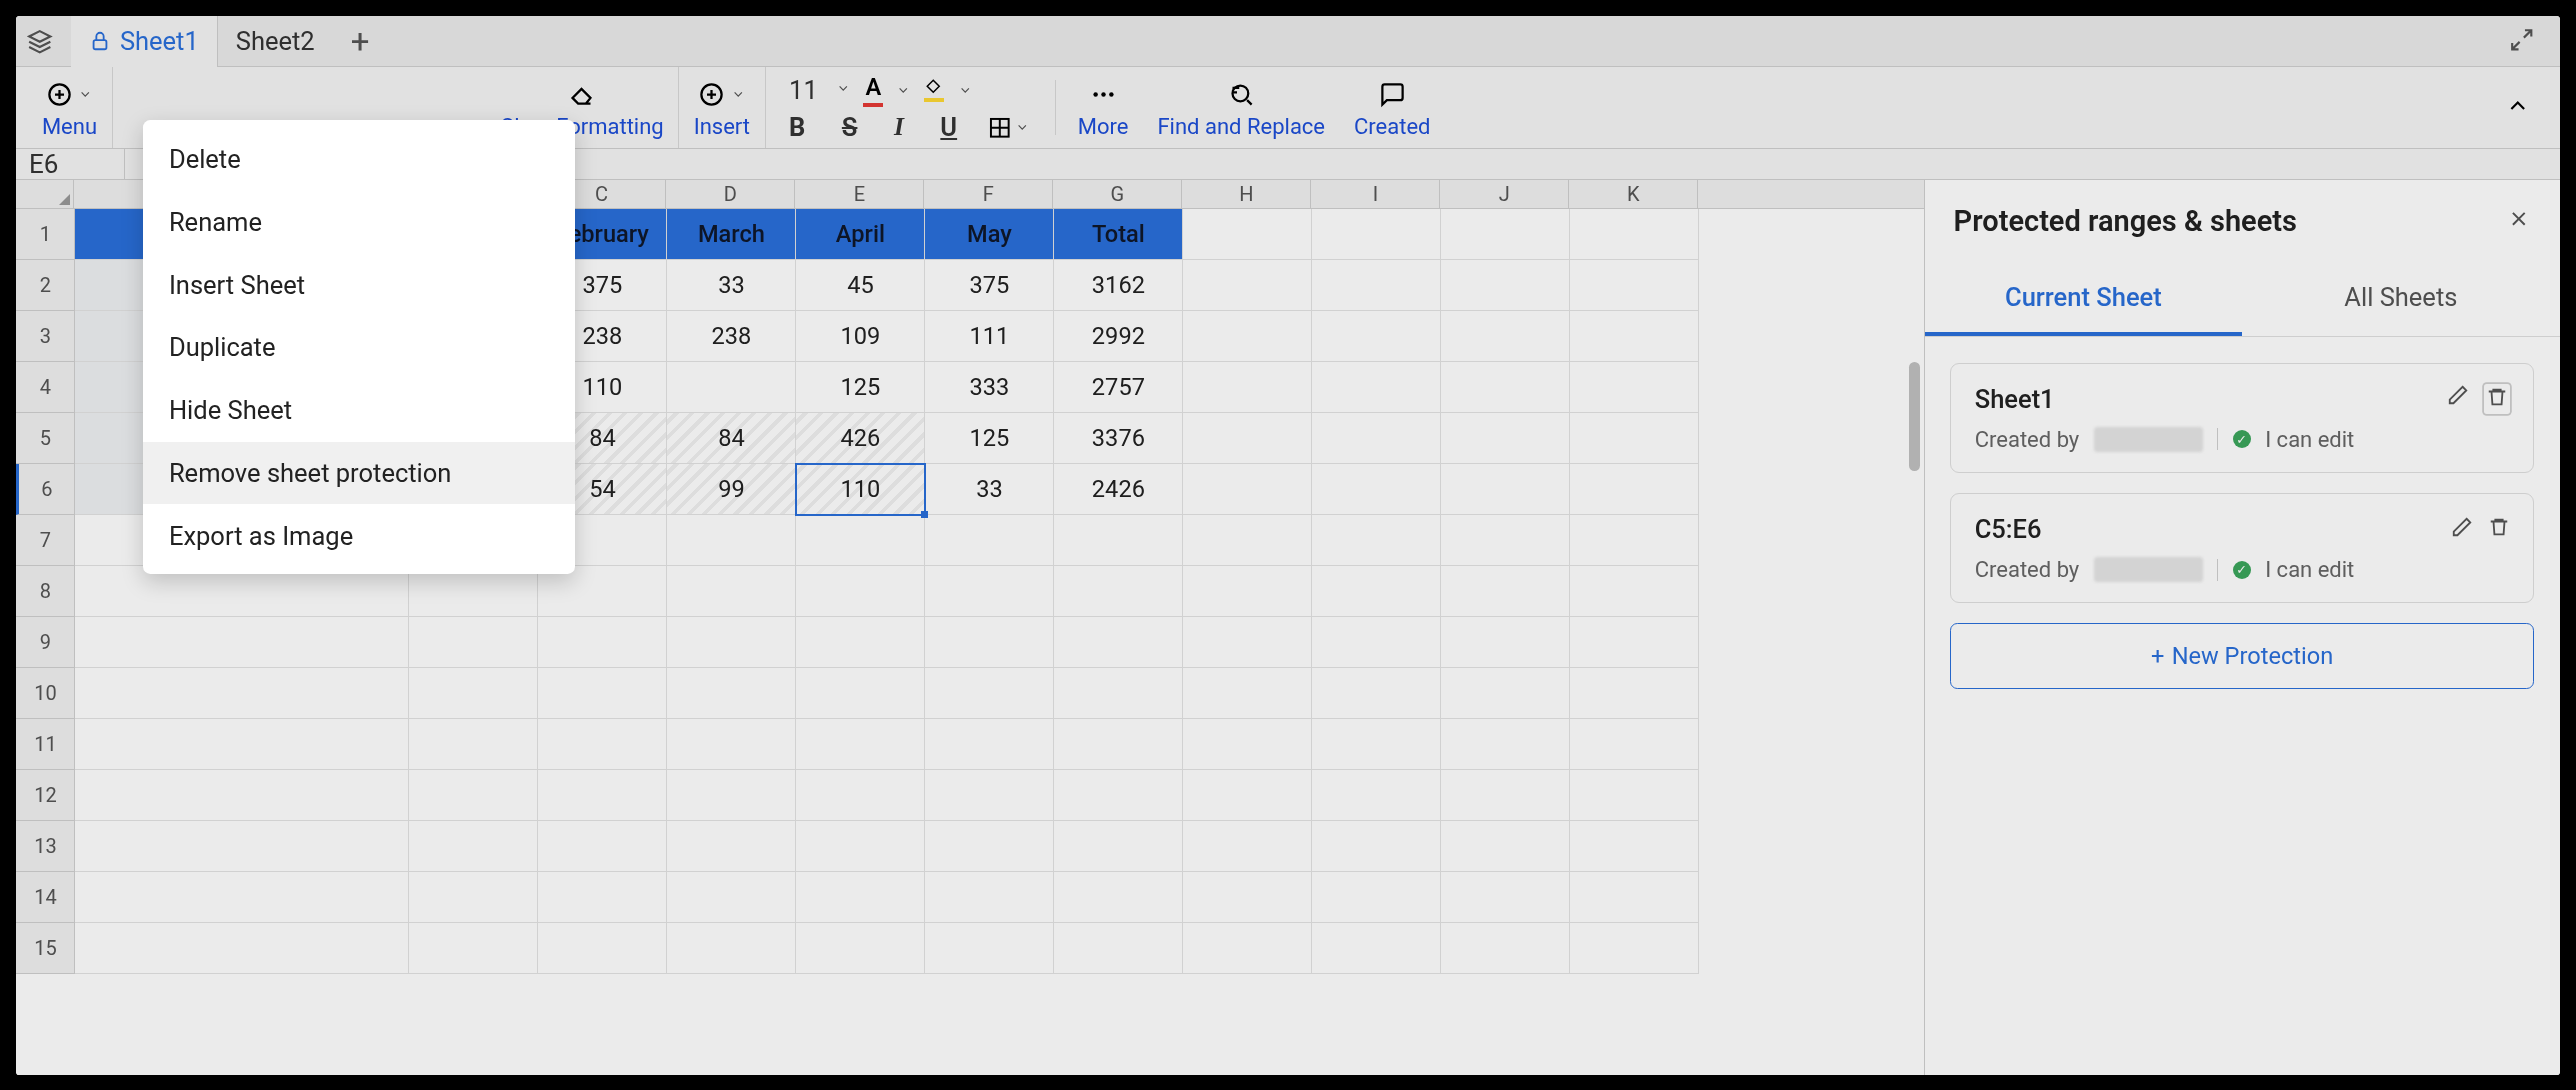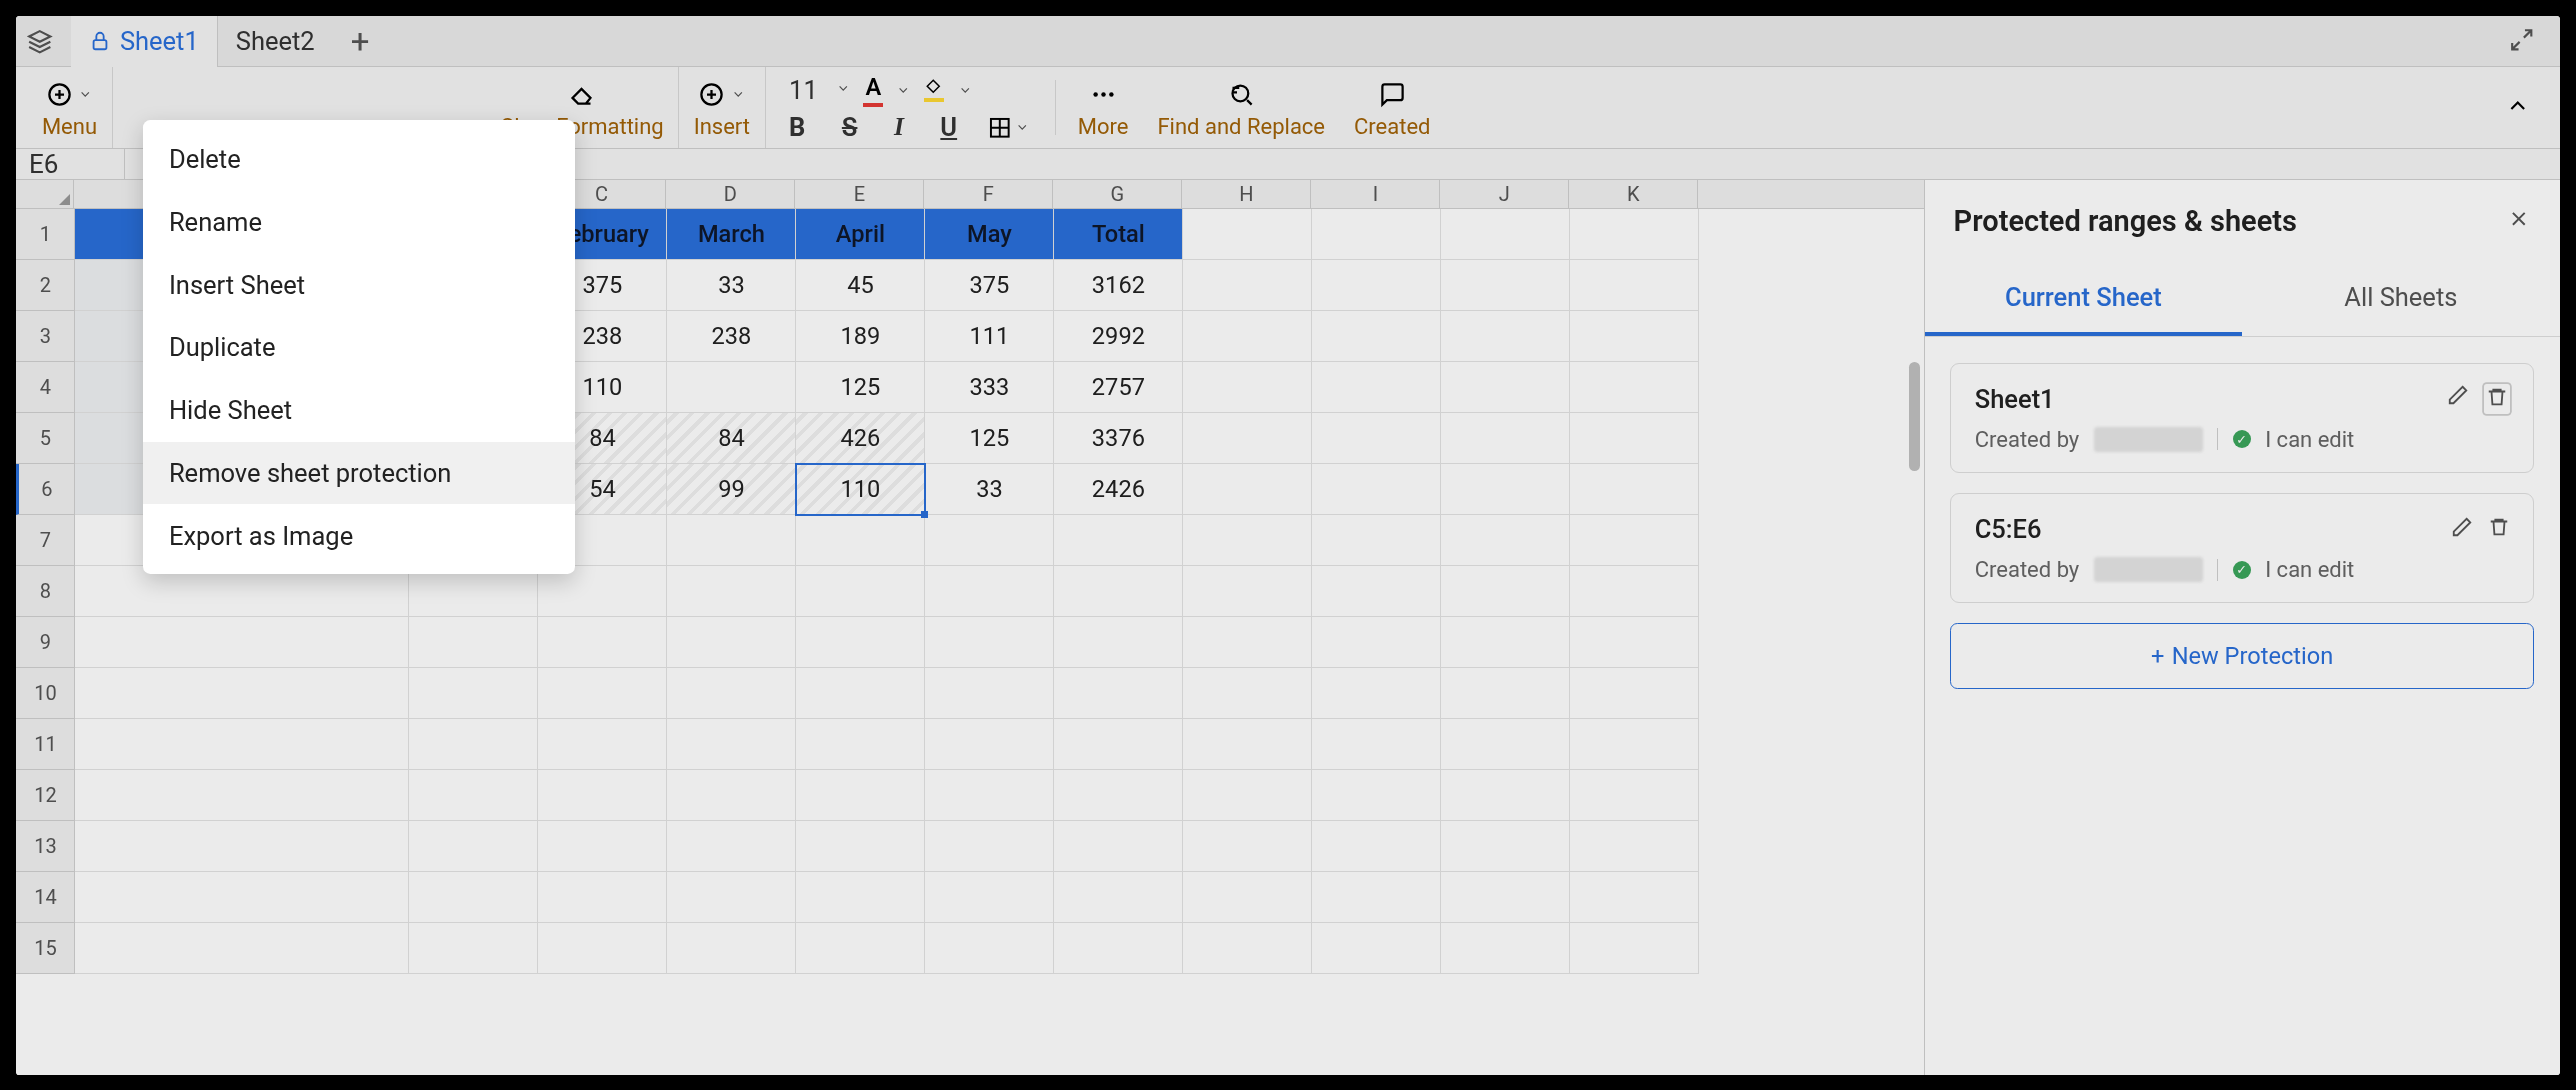--- a/index.html
+++ b/index.html
@@ -127,21 +127,21 @@
     
     .toolbar-icon-row {
       display: flex;
       align-items: center;
       gap: 5.5px;
       height: 35px;
     }
     
     .toolbar-label {
       font-size: 22px;
-      color: #a16207;
+      color: #1d4ed8;
       margin-top: 1.8px;
     }
     
     .toolbar-icon {
       width: 27px;
       height: 27px;
       display: flex;
       align-items: center;
       justify-content: center;
     }
@@ -753,21 +753,21 @@
             <div class="cell"></div>
             <div class="cell"></div>
             <div class="cell"></div>
             <div class="cell"></div>
           </div>
           <div class="grid-row">
             <div class="cell first-col sector-label"></div>
             <div class="cell">38</div>
             <div class="cell">238</div>
             <div class="cell">238</div>
-            <div class="cell">189</div>
+            <div class="cell">109</div>
             <div class="cell">111</div>
             <div class="cell">2992</div>
             <div class="cell"></div>
             <div class="cell"></div>
             <div class="cell"></div>
             <div class="cell"></div>
           </div>
           <div class="grid-row">
             <div class="cell first-col sector-label"></div>
             <div class="cell">0</div>

